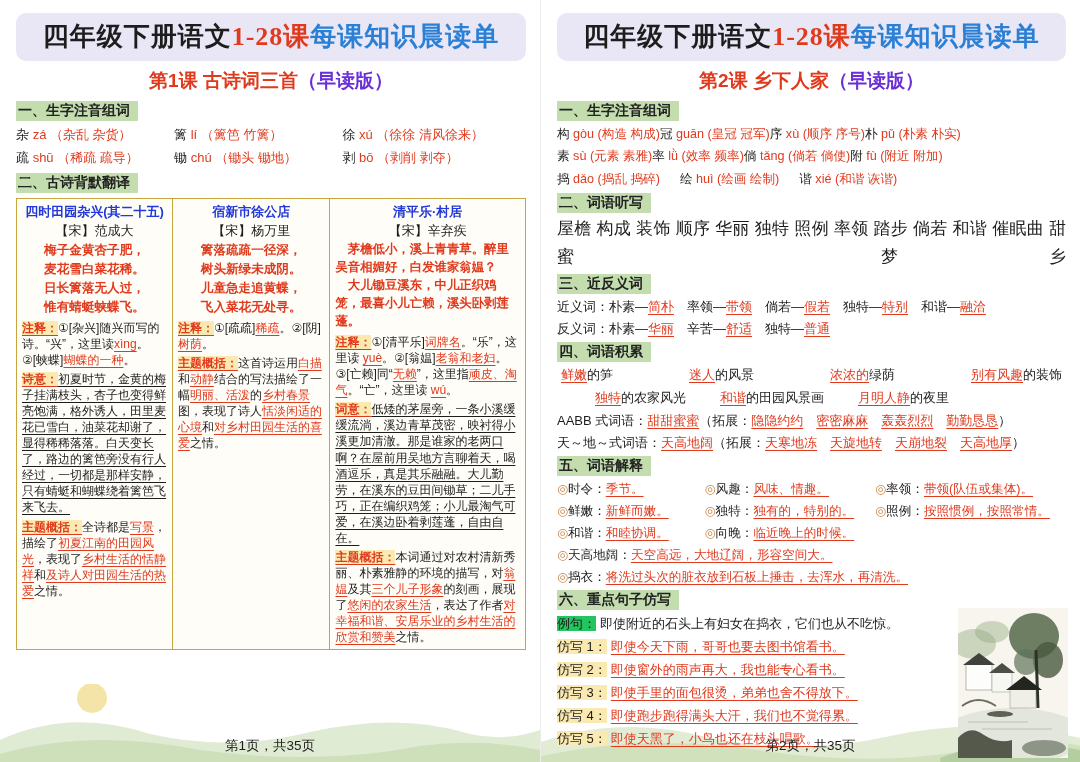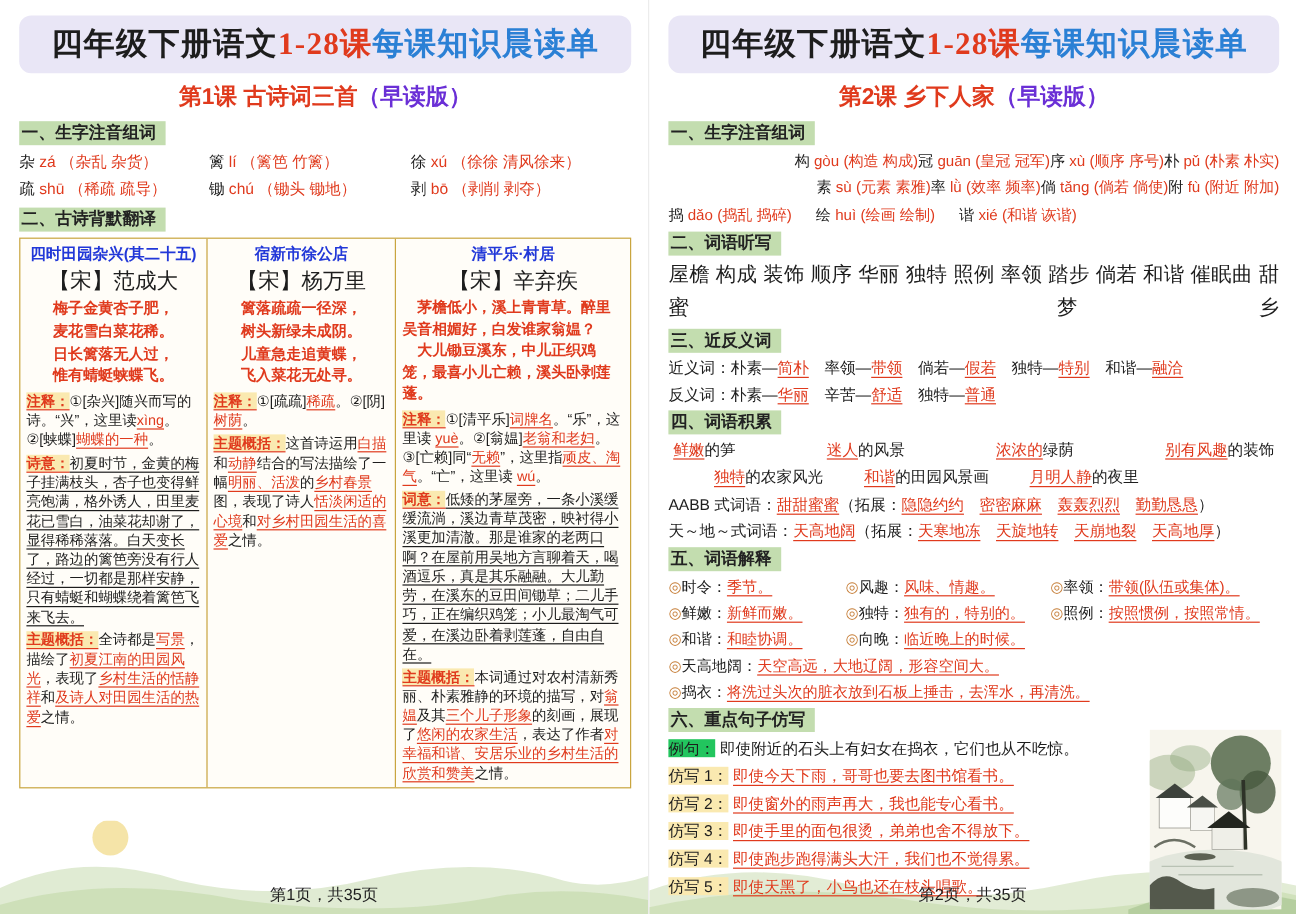--- a/index.html
+++ b/index.html
@@ -28,27 +28,27 @@
   .s-hk{background:#fae9b0;margin-right:4px;}
   .s-hb{background:#22c55e;margin-right:4px;}
   
   .wgrid1{display:grid;grid-template-columns:31% 33% 36%;font-size:13px;line-height:1.75;margin:1px 0 2px;}
   
   .ptable{display:flex;border:1.5px solid #c9a53f;margin-top:3px;background:rgba(255,252,243,.6);}
   .pcol{box-sizing:border-box;padding:3px 5px 4px;font-size:12px;line-height:1.34;}
   .pcol-2,.pcol-3{border-left:1.5px solid #c9a53f;}
   .pcol-1{width:30.5%;}.pcol-2{width:31%;}.pcol-3{width:38.5%;}
   .ptitle{color:#2238d8;font-weight:bold;text-align:center;font-size:13px;line-height:1.35;margin:1px 0;}
-  .pauthor{text-align:center;font-size:18px;margin:1px 0 2px;}
+  .pauthor{text-align:center;font-size:13px;margin:1px 0 2px;}
   .pline{color:#e03a1d;font-weight:bold;text-align:center;font-size:12.6px;line-height:1.5;}
   .stanza{color:#e03a1d;font-weight:bold;font-size:12.4px;line-height:1.45;text-indent:1em;}
   .ppara{margin-top:3px;}
   .foot{position:absolute;bottom:7px;left:0;width:100%;text-align:center;font-size:13.5px;z-index:3;}
   
-  .wrow4{display:flex;justify-content:flex-end;font-size:12.6px;line-height:1.8;}
+  .wrow4{display:flex;justify-content:flex-start;font-size:12.6px;line-height:1.8;}
   .wrow3{display:flex;gap:20px;font-size:12.6px;line-height:1.8;}
   .line{font-size:13px;line-height:1.7;white-space:pre-wrap;}
   .dict{font-size:17px;line-height:1.7;text-align:justify;text-align-last:justify;}
   .accrow1{display:flex;justify-content:space-between;font-size:13px;line-height:1.75;padding:0 4px;gap:24px;}
   .accrow2{display:flex;gap:34px;font-size:13px;line-height:1.75;padding:0 4px;margin-left:34px;}
   .defgrid{display:grid;grid-template-columns:29% 33.5% 37.5%;font-size:12.6px;line-height:1.75;}
   .defline{font-size:12.6px;line-height:1.75;}
   .imit-wrap{position:relative;padding-right:116px;min-height:152px;}
   .imit-line{font-size:13px;line-height:1.78;}
   .paint{position:absolute;right:-2px;top:-4px;width:110px;height:150px;}

